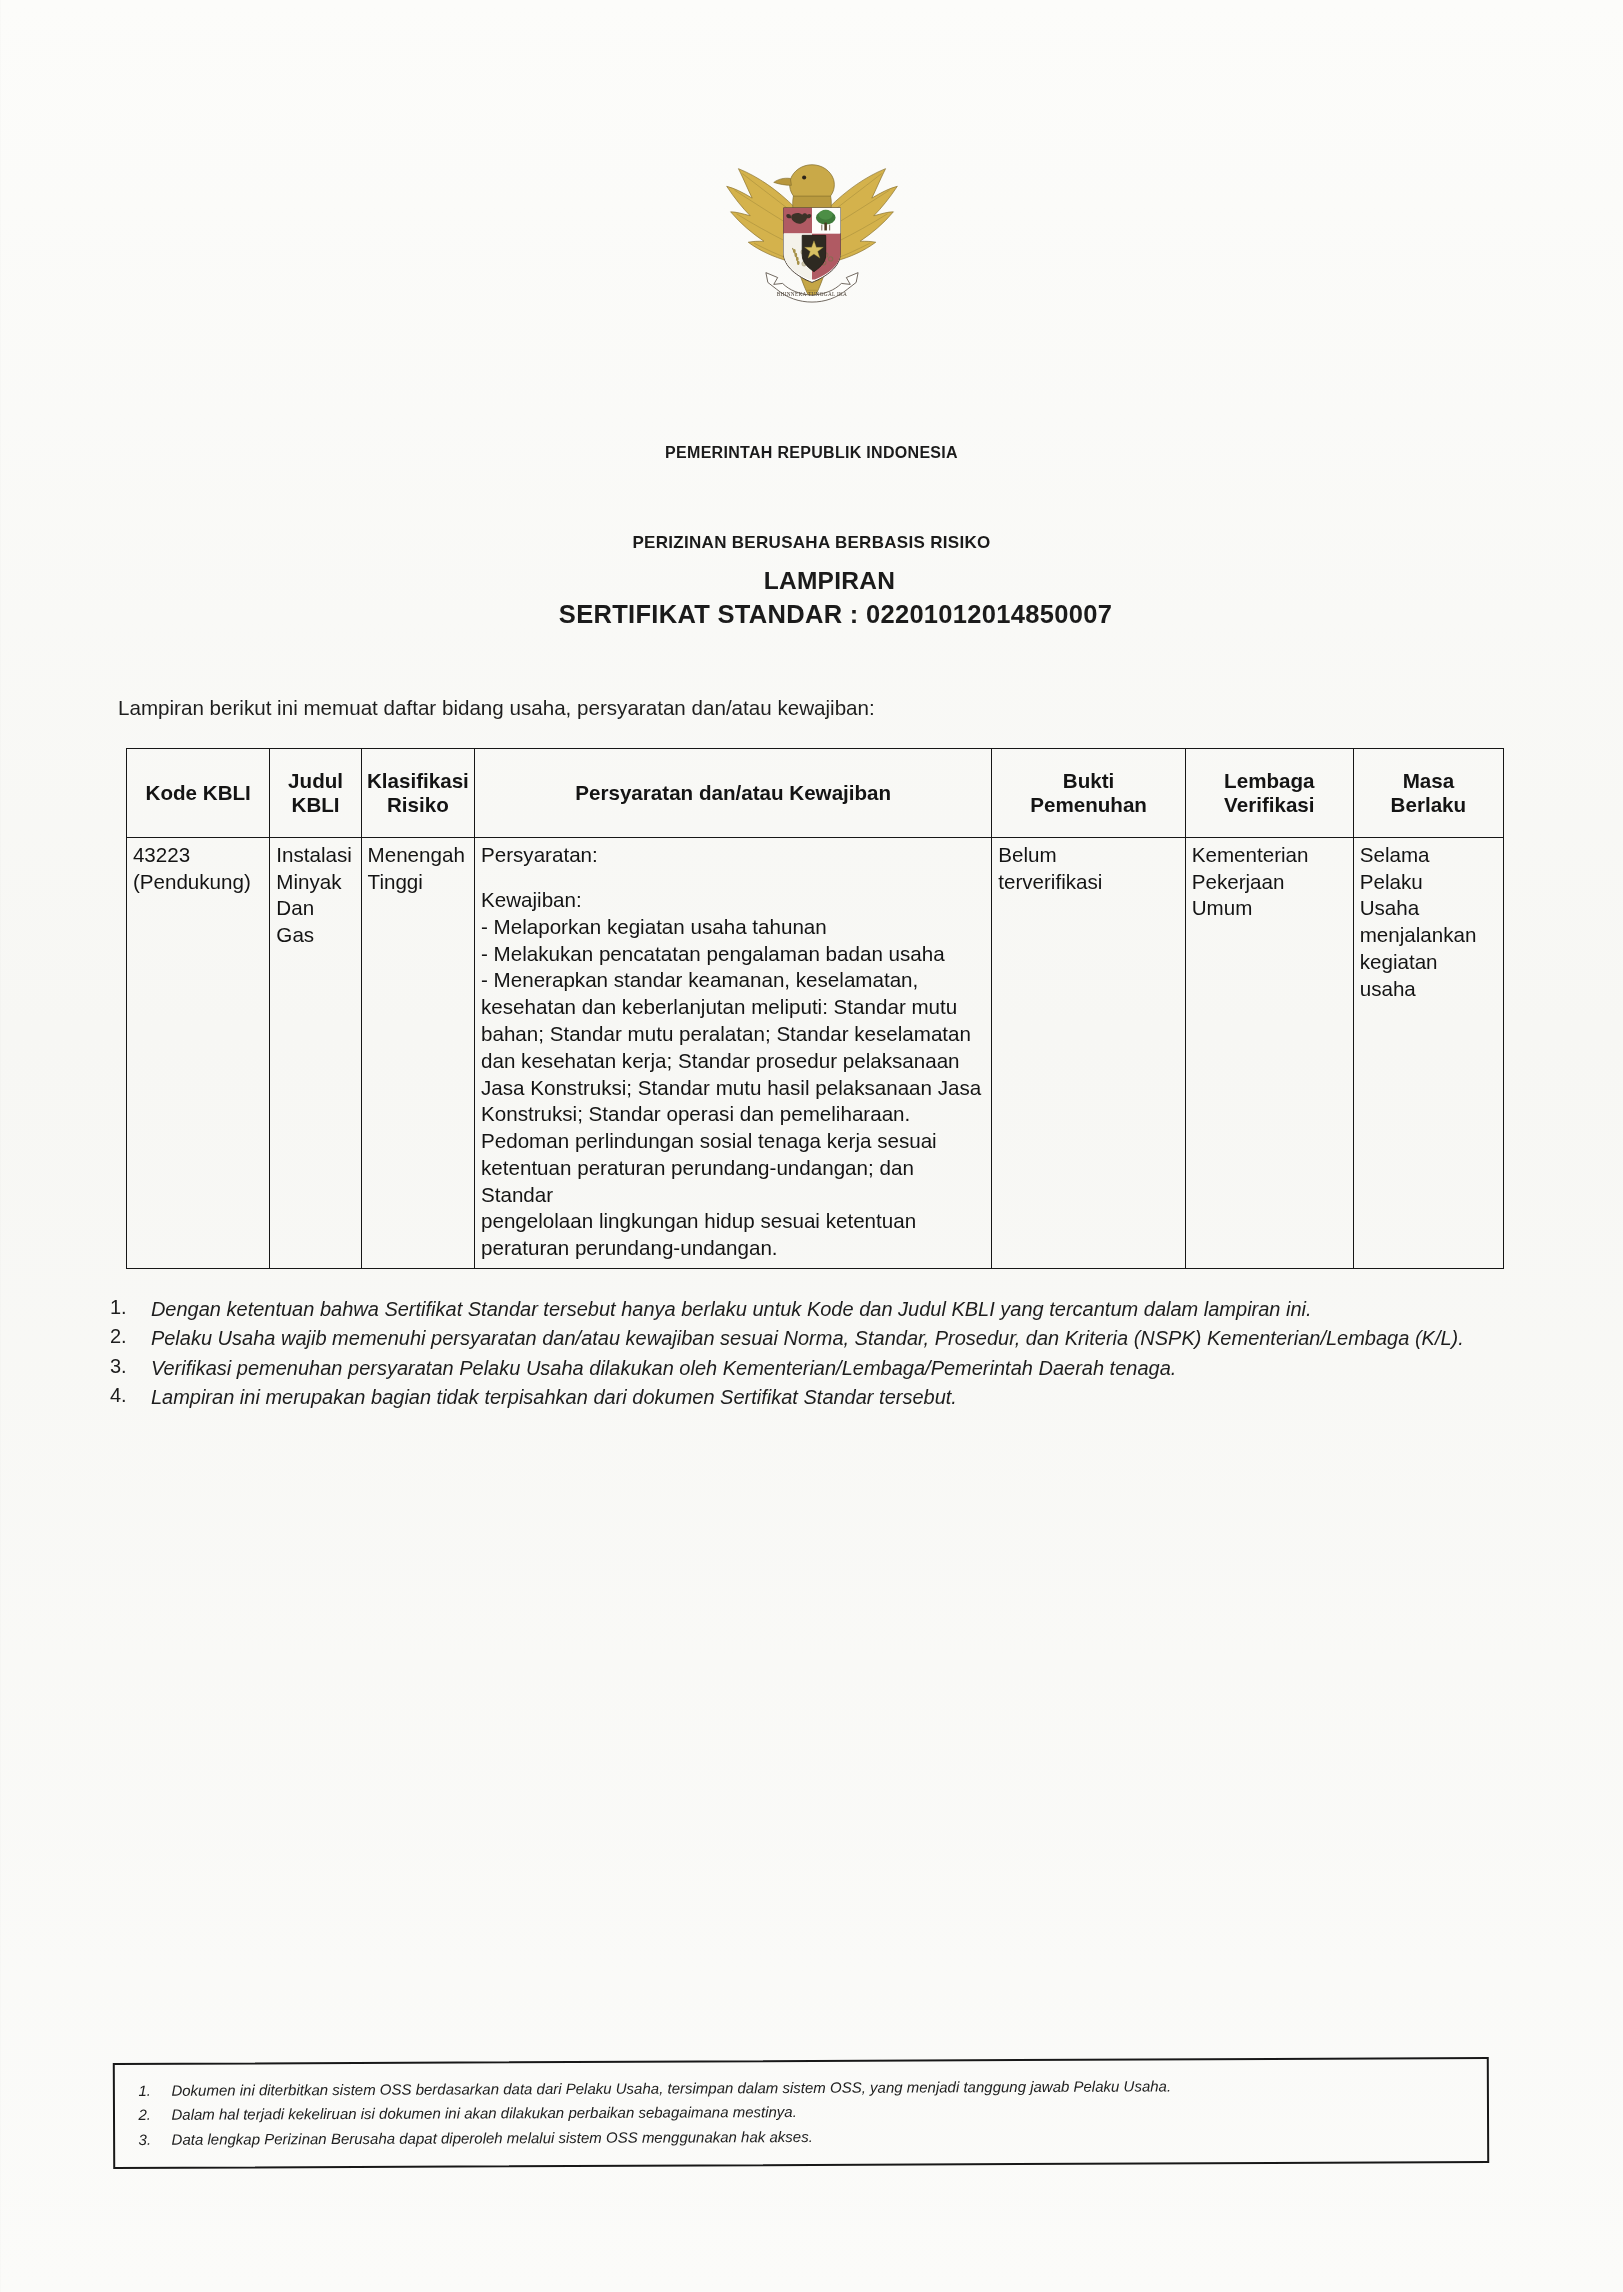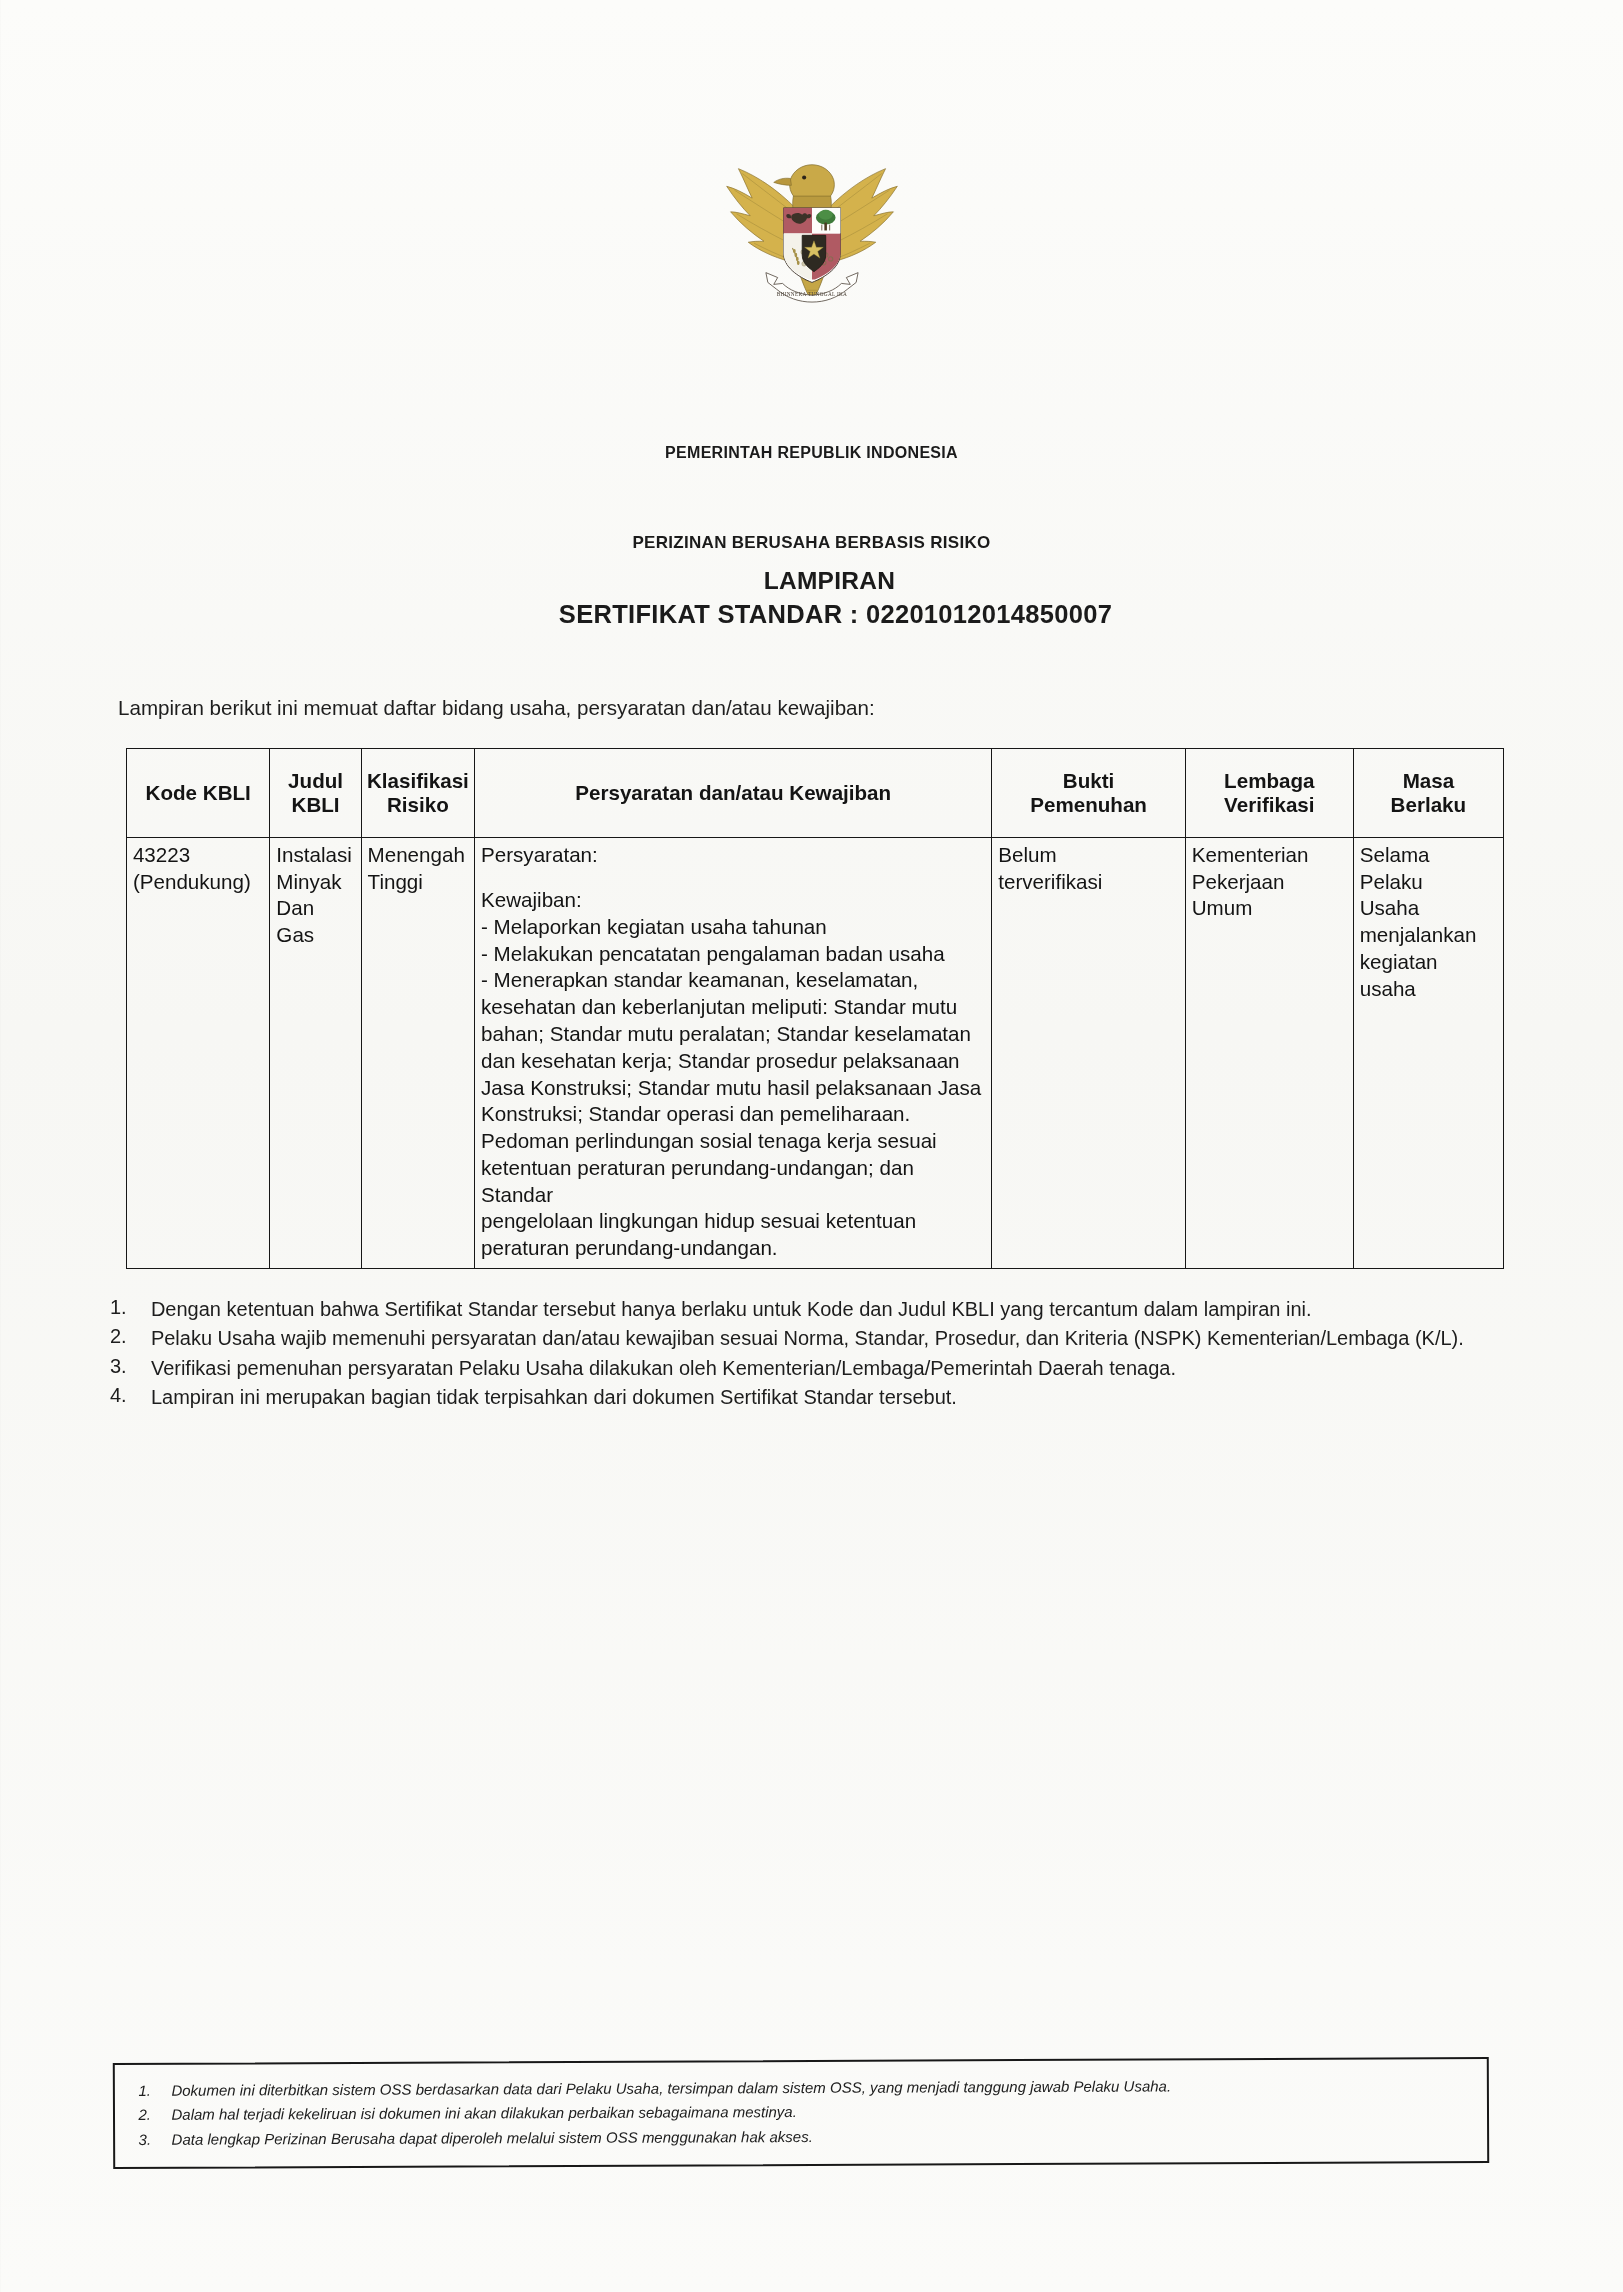--- a/index.html
+++ b/index.html
@@ -133,20 +133,21 @@
   }
   .note-num {
     width: 41px;
     flex: 0 0 41px;
     text-align: left;
     padding-left: 3.9px;
   }
   .note-txt {
     flex: 1;
     line-height: 1.32;
+    font-style: italic;
   }
   .note-txt.justify { text-align: justify; }
 
   
   .footer-box {
     position: absolute;
     left: 113px;
     top: 2060px;
     width: 1376px;
     height: 106px;

